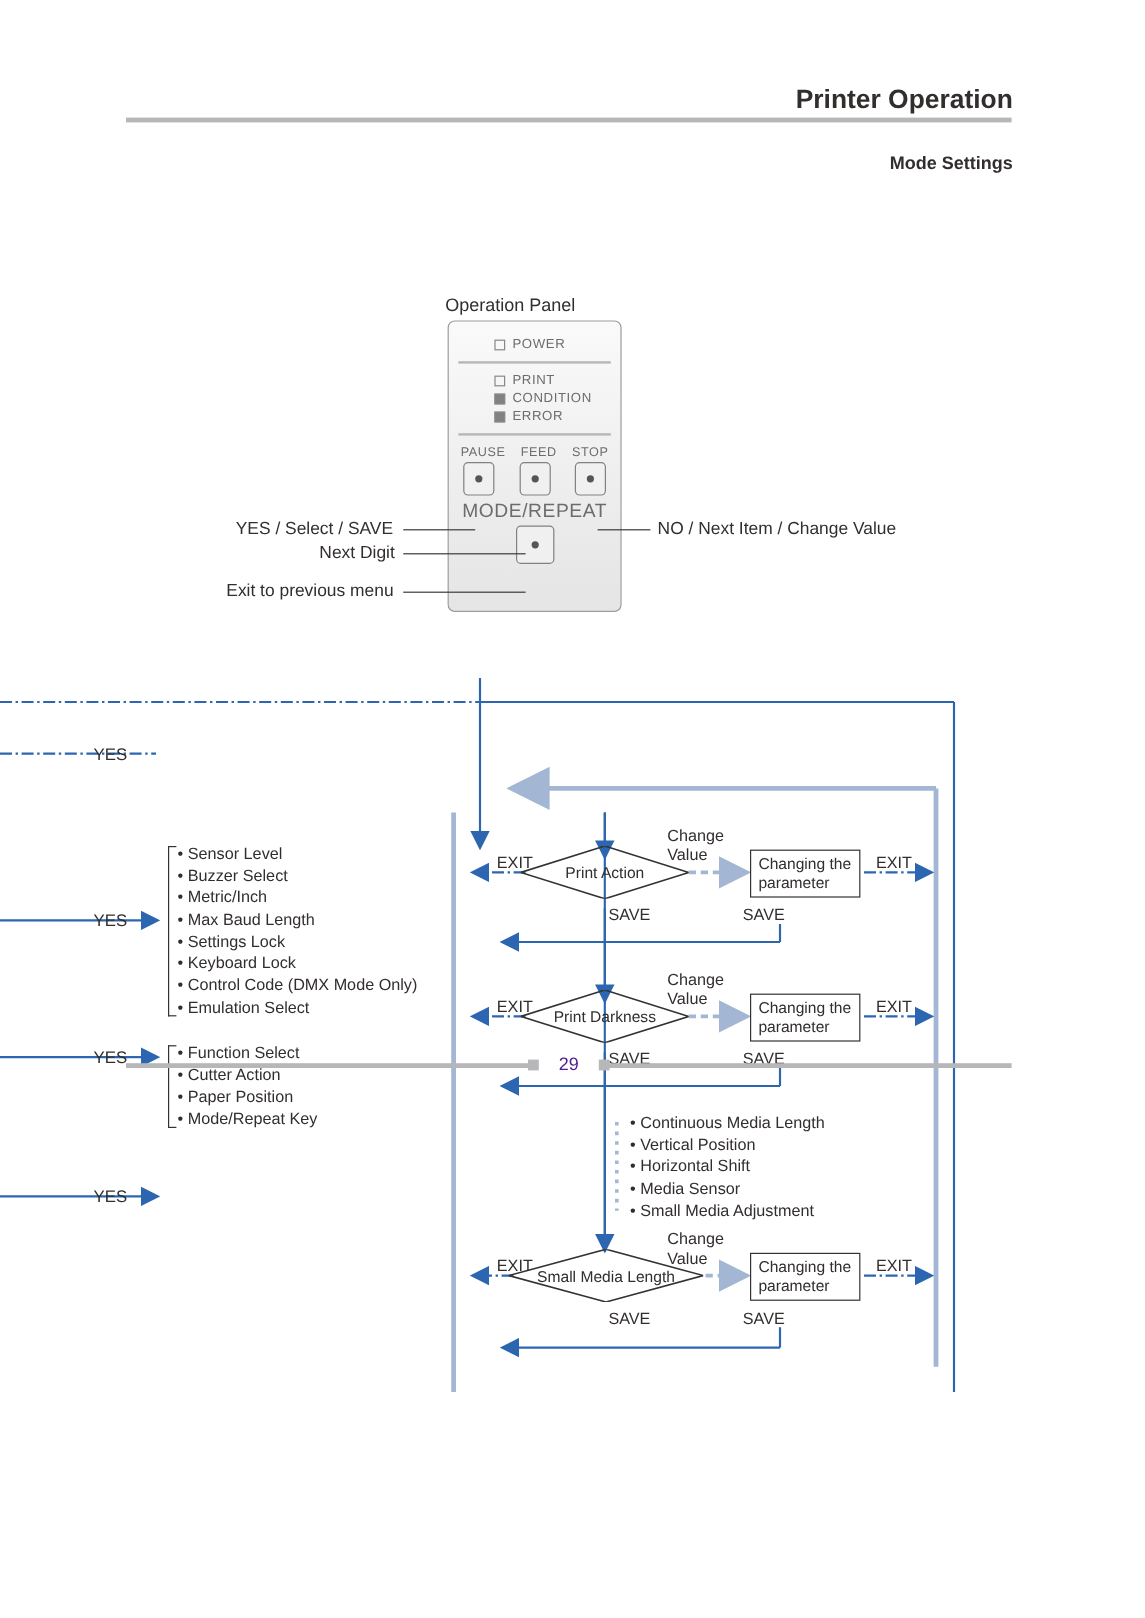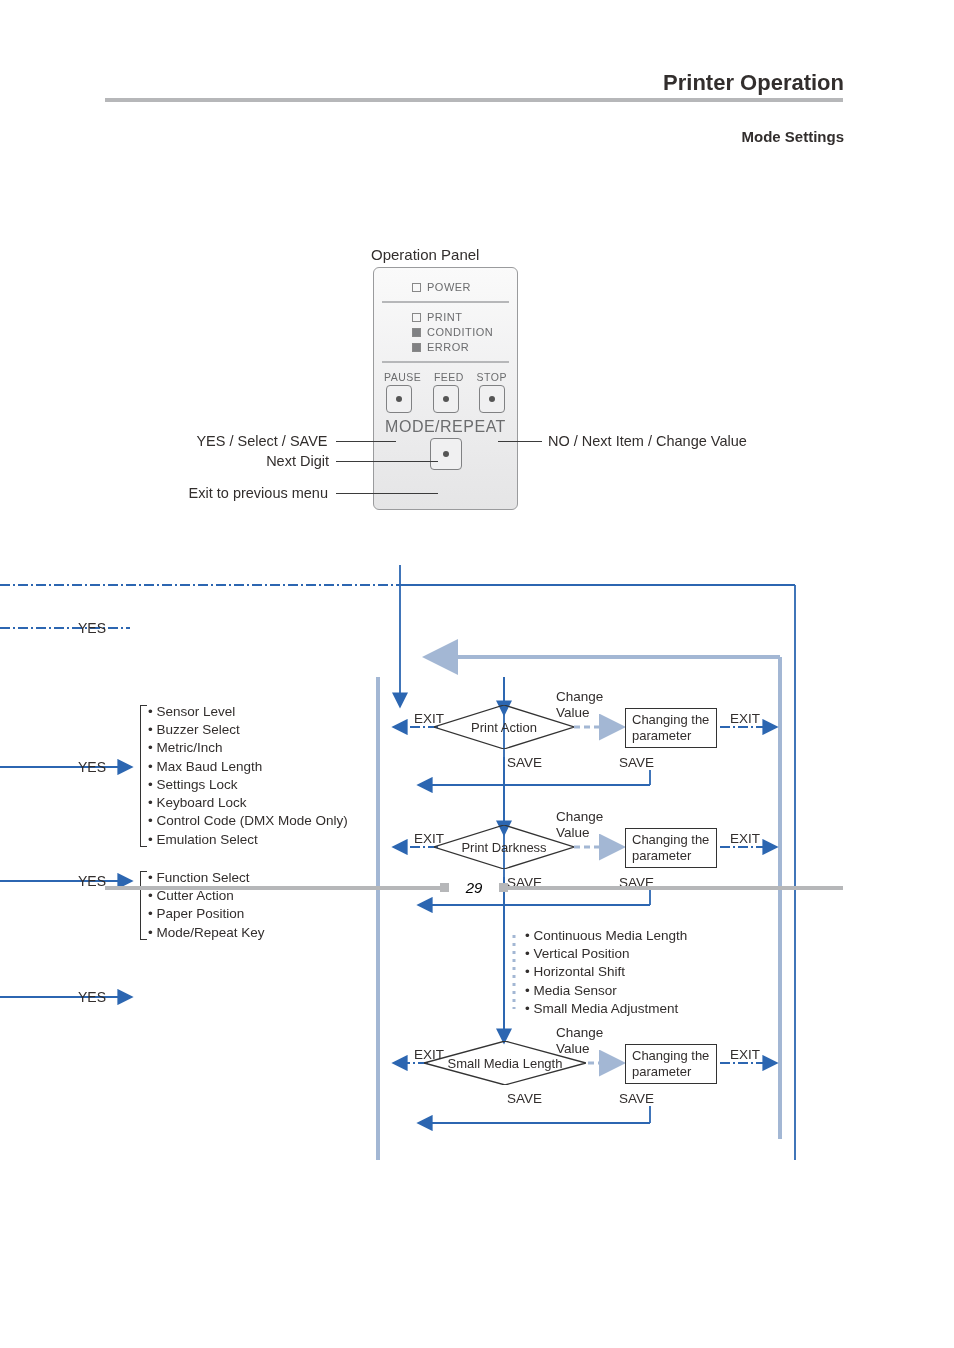--- a/index.html
+++ b/index.html
@@ -235,22 +235,21 @@
     align-items: center;
   }
   .footer-bar .barseg {
     flex: 1;
     height: 4px;
     background: #b6b7b9;
   }
   .footer-bar .pageno {
     padding: 0 18px;
     font-size: 15px;
-    color: #000000;
-    font-style: italic;
+    color: #4c1d95;
   }
   .footer-bar .notch {
     width: 9px;
     height: 9px;
     background: #b6b7b9;
     margin: 0 -1px;
   }
 </style>
 </head>
 <body>

